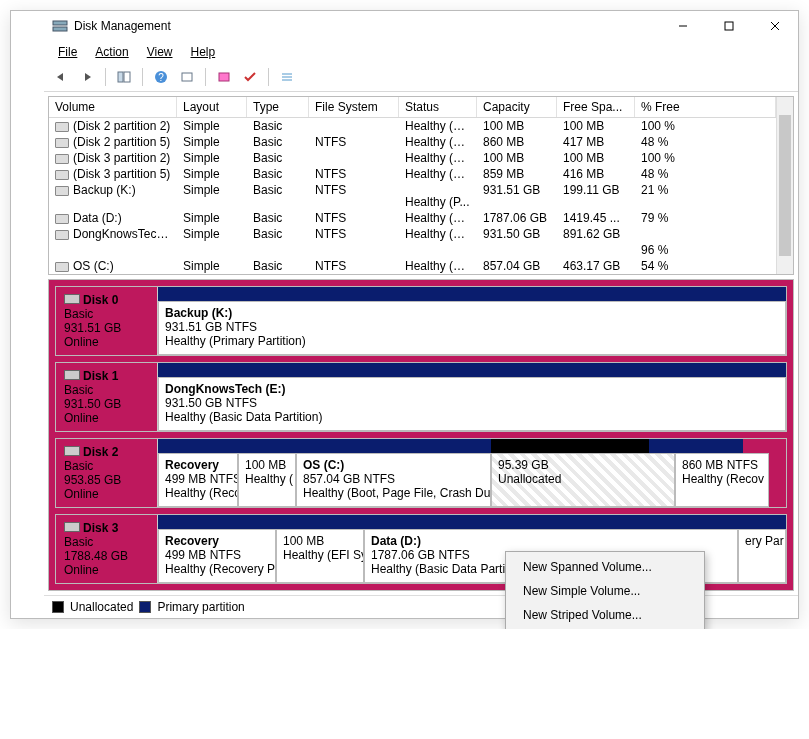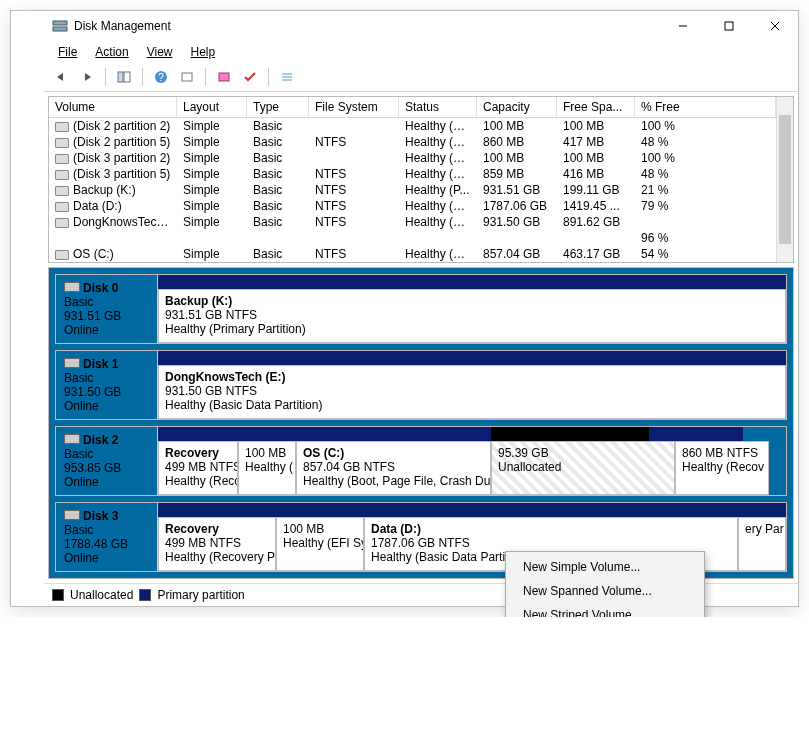--- a/index.html
+++ b/index.html
@@ -17,21 +17,21 @@
   .tsep { width:1px; height:18px; background:#ccc; margin:0 3px; }
   .grid-wrap { display:flex; border:1px solid #bbb; margin:4px; }
   .grid { flex:1; font-size:12px; }
   .ghead { display:flex; background:#fff; border-bottom:1px solid #d8d8d8; }
   .ghead .gc { border-right:1px solid #e2e2e2; padding:3px 6px; font-weight:400; overflow:hidden; white-space:nowrap; }
   .grow { display:flex; }
   .grow .gc { padding:1px 6px; overflow:hidden; white-space:nowrap; text-overflow:ellipsis; }
   .vol-icon { display:inline-block; width:14px; height:10px; background:#ddd; border:1px solid #888; border-radius:1px; margin-right:4px; vertical-align:middle; }
   .scroll { width:17px; background:#f0f0f0; border-left:1px solid #ddd; position:relative; }
   .scroll::before { content:""; position:absolute; top:18px; bottom:18px; left:2px; right:2px; background:#c8c8c8; }
-  .disks { border:1px solid #bbb; margin:0 4px 4px 4px; background:#0369a1; }
+  .disks { border:1px solid #bbb; margin:0 4px 4px 4px; background:#be185d; }
   .disk { display:flex; border:1px solid #bbb; margin:6px 6px; }
   .dinfo { width:102px; padding:6px 8px; font-size:12px; border-right:1px solid #ccc; }
   .dinfo .dn { font-weight:700; }
   .dicon { display:inline-block; width:16px; height:10px; background:#ccc; border:1px solid #666; margin-right:3px; }
   .pbox { flex:1; display:flex; flex-direction:column; }
   .pstrip { height:14px; background:#0a1d6e; }
   .prow { flex:1; display:flex; }
   .part { border:1px solid #bbb; padding:4px 6px; font-size:12px; overflow:hidden; white-space:nowrap; background:#fff; }
   .part .pt { font-weight:700; }
   .part.unalloc { 
@@ -188,21 +188,21 @@
             <div class="gc" style="width: 78px;">Healthy (R...</div>
             <div class="gc" style="width: 80px;">859 MB</div>
             <div class="gc" style="width: 78px;">416 MB</div>
             <div class="gc" style="flex: 1 1 0%;">48 %</div>
           </div>
           <div class="grow">
             <div class="gc" style="width: 128px;"><span class="vol-icon"></span><span>Backup (K:)</span></div>
             <div class="gc" style="width: 70px;">Simple</div>
             <div class="gc" style="width: 62px;">Basic</div>
             <div class="gc" style="width: 90px;">NTFS</div>
-            <div class="gc" style="width: 78px;">Healthy (P...</div>
+            <div class="gc" style="width: 78px; margin-top: 12px;">Healthy (P...</div>
             <div class="gc" style="width: 80px;">931.51 GB</div>
             <div class="gc" style="width: 78px;">199.11 GB</div>
             <div class="gc" style="flex: 1 1 0%;">21 %</div>
           </div>
           <div class="grow">
             <div class="gc" style="width: 128px;"><span class="vol-icon"></span><span>Data (D:)</span></div>
             <div class="gc" style="width: 70px;">Simple</div>
             <div class="gc" style="width: 62px;">Basic</div>
             <div class="gc" style="width: 90px;">NTFS</div>
             <div class="gc" style="width: 78px;">Healthy (B...</div>
@@ -346,22 +346,22 @@
     </div>
 
   <div class="legend">
     <span class="lsw" style="background:#000"></span>
     <span>Unallocated</span>
     <span class="lsw" style="background:#0a1d6e"></span>
     <span>Primary partition</span>
   </div>
 
   <div class="ctxmenu" style="left:494px; top:540px;">
+    <div class="ci">New Spanned Volume...</div>
     <div class="ci">New Simple Volume...</div>
-    <div class="ci">New Spanned Volume...</div>
     <div class="ci">New Striped Volume...</div>
     <div class="ci">New Mirrored Volume...</div>
     <div class="ci dis">New RAID-5 Volume...</div>
     <div class="csep"></div>
     <div class="ci">Properties</div>
     <div class="csep"></div>
     <div class="ci">Help</div>
   </div>
 
 </div>

